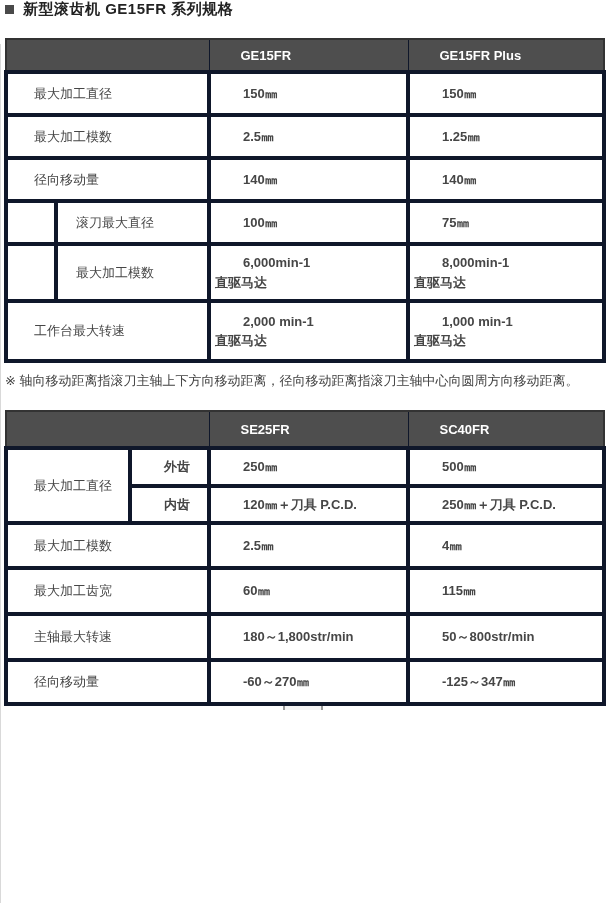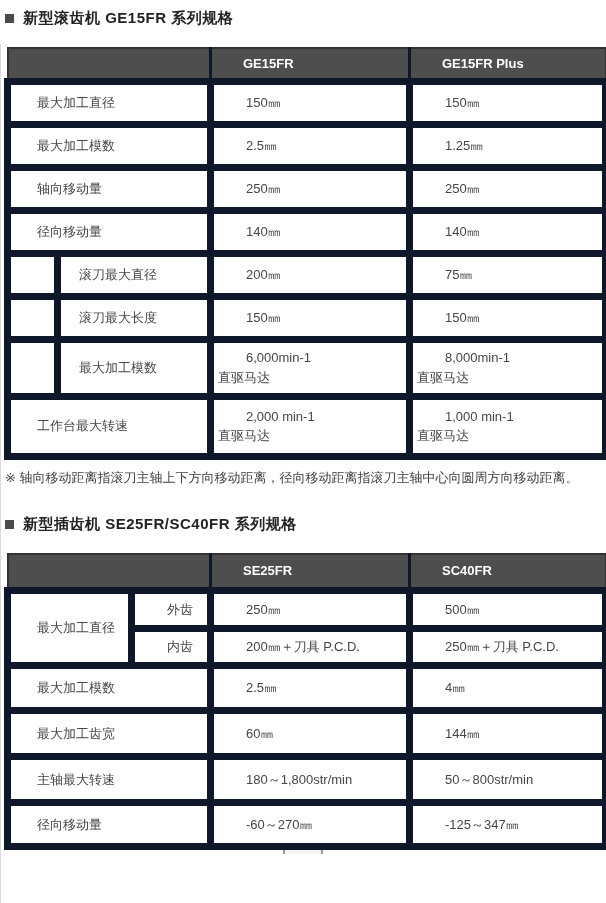--- a/index.html
+++ b/index.html
@@ -19,21 +19,20 @@
   .left-rule {
     position: absolute;
     left: 0; top: 44px;
     width: 1px; height: 859px;
     background: #d9d9d9;
   }
   .section-title {
     display: flex;
     align-items: center;
     margin: 0 0 0 1px;
-    padding-top: 9px;
     font-size: 15px;
     font-weight: bold;
     color: #232323;
     letter-spacing: 0.5px;
   }
   .bullet {
     display: inline-block;
     width: 9px; height: 9px;
     background: #4a4a4a;
     margin-right: 9px;
@@ -47,36 +46,36 @@
     margin-top: 19px;
   }
   table.spec th {
     background: #4e4e4e;
     color: #ffffff;
     font-size: 13px;
     font-weight: bold;
     text-align: left;
     text-indent: 27px;
     padding: 4px 6px 4px 4px;
-    border-left: 3px solid #0f172a;
+    border-left: 1px solid #0f172a;
   }
   table.spec th.th-corner { border-left: none; }
   table.spec td {
-    border: 7px solid #0f172a;
+    border: 4px solid #0f172a;
     font-size: 13px;
     color: #464646;
     vertical-align: middle;
     padding: 4px 8px 4px 4px;
     line-height: 1.5;
     white-space: pre-line;
     overflow: hidden;
   }
   td.lbl   { text-indent: 22px; }
   td.sub   { text-indent: 14px; }
-  td.val   { text-indent: 28px; }
+  td.val   { text-indent: 28px; font-weight: bold; }
   td.merged {
     text-indent: 22px;
     padding-right: 24px;
     word-break: break-all;
   }
   tr.h33 { height: 33px; }
   tr.h37 { height: 37px; }
   tr.h38 { height: 38px; }
   tr.h43 { height: 43px; }
   tr.h44 { height: 44px; }
@@ -133,40 +132,29 @@
         <td colspan="2" class="lbl">最大加工直径</td>
         <td class="val">150㎜</td>
         <td class="val">150㎜</td>
       </tr>
       <tr class="h43">
         <td colspan="2" class="lbl">最大加工模数</td>
         <td class="val">2.5㎜</td>
         <td class="val">1.25㎜</td>
       </tr>
       <tr class="h43">
-        <td colspan="2" class="lbl">轴向移动量</td>
-        <td class="val">250㎜</td>
-        <td class="val">250㎜</td>
-      </tr>
-      <tr class="h43">
         <td colspan="2" class="lbl">径向移动量</td>
         <td class="val">140㎜</td>
         <td class="val">140㎜</td>
       </tr>
       <tr class="h43">
         <td></td>
         <td class="sub">滚刀最大直径</td>
-        <td class="val">200㎜</td>
+        <td class="val">100㎜</td>
         <td class="val">75㎜</td>
-      </tr>
-      <tr class="h43">
-        <td></td>
-        <td class="sub">滚刀最大长度</td>
-        <td class="val">150㎜</td>
-        <td class="val">150㎜</td>
       </tr>
       <tr class="h57">
         <td></td>
         <td class="sub">最大加工模数</td>
         <td class="val">6,000min-1
 直驱马达</td>
         <td class="val">8,000min-1
 直驱马达</td>
       </tr>
       <tr class="h54">
@@ -174,24 +162,20 @@
         <td class="val">2,000 min-1
 直驱马达</td>
         <td class="val">1,000 min-1
 直驱马达</td>
       </tr>
     </tbody>
   </table>
 
   <p class="note"><span>※</span> <span>轴向移动距离指滚刀主轴上下方向移动距离，径向移动距离指滚刀主轴中心向圆周方向移动距离。</span></p>
 
-  <h2 class="section-title title-gap">
-    <span class="bullet"></span>
-    <span>新型插齿机 SE25FR/SC40FR 系列规格</span>
-  </h2>
 
   <table class="spec">
     <colgroup>
       <col style="width:124px">
         <col style="width:79px">
         <col style="width:199px">
         <col style="width:196px">
     </colgroup>
     <thead>
       <tr class="h37">
@@ -202,32 +186,32 @@
     </thead>
     <tbody>
       <tr class="h38">
         <td rowspan="2" class="merged">最大加工直径</td>
         <td class="val">外齿</td>
         <td class="val">250㎜</td>
         <td class="val">500㎜</td>
       </tr>
       <tr class="h37">
         <td class="val">内齿</td>
-        <td class="val">200㎜＋刀具 P.C.D.</td>
+        <td class="val">120㎜＋刀具 P.C.D.</td>
         <td class="val">250㎜＋刀具 P.C.D.</td>
       </tr>
       <tr class="h45">
         <td colspan="2" class="lbl">最大加工模数</td>
         <td class="val">2.5㎜</td>
         <td class="val">4㎜</td>
       </tr>
       <tr class="h46">
         <td colspan="2" class="lbl">最大加工齿宽</td>
         <td class="val">60㎜</td>
-        <td class="val">144㎜</td>
+        <td class="val">115㎜</td>
       </tr>
       <tr class="h46">
         <td colspan="2" class="lbl">主轴最大转速</td>
         <td class="val">180～1,800str/min</td>
         <td class="val">50～800str/min</td>
       </tr>
       <tr class="h44">
         <td colspan="2" class="lbl">径向移动量</td>
         <td class="val">-60～270㎜</td>
         <td class="val">-125～347㎜</td>

